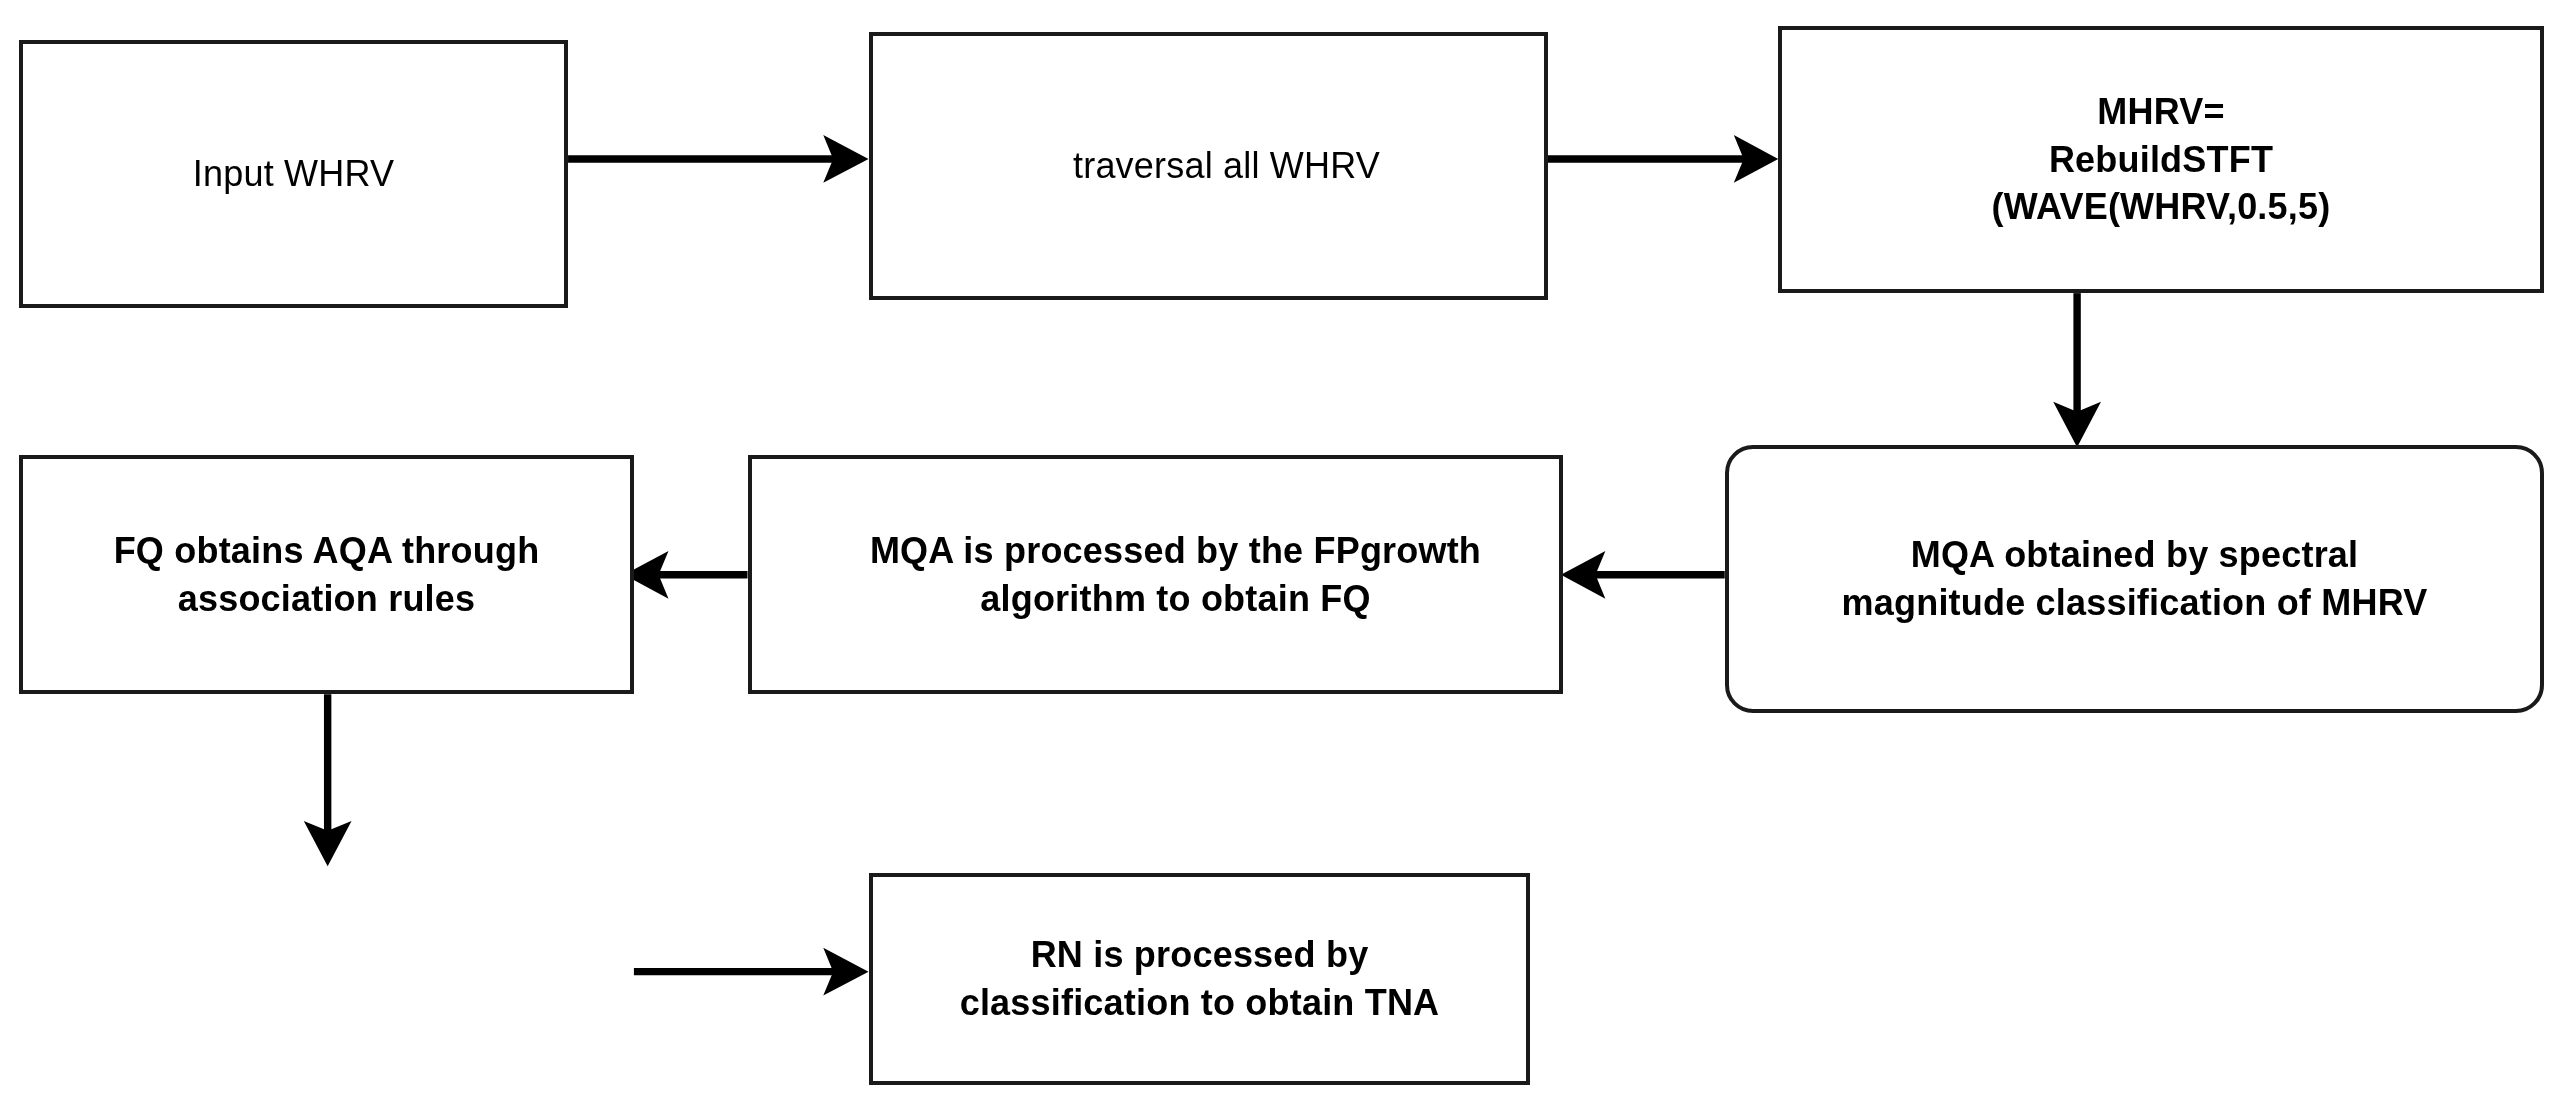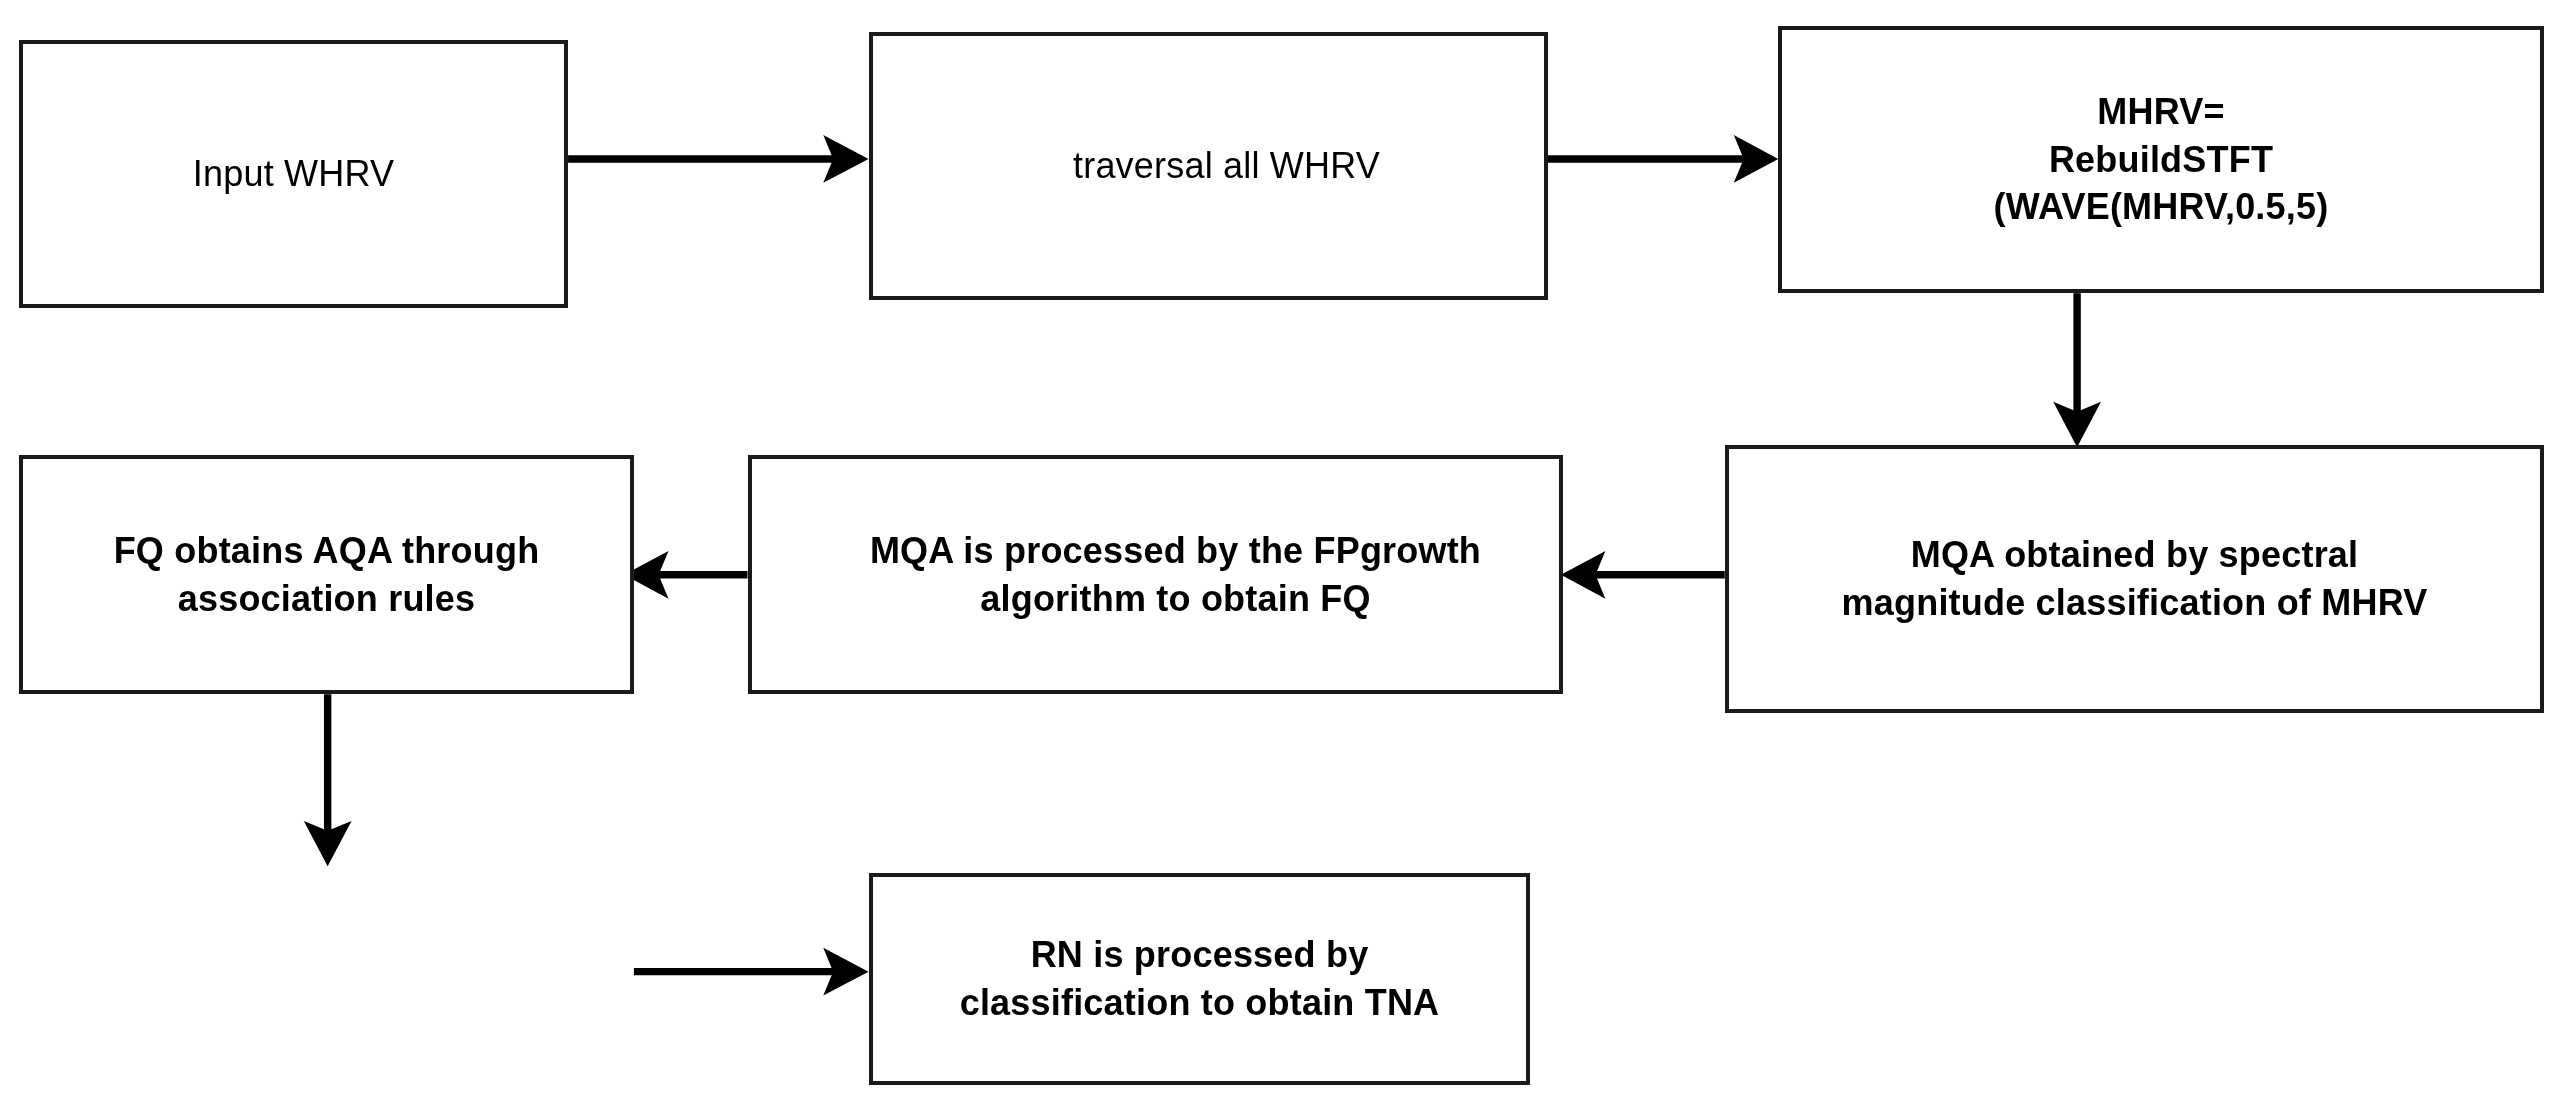--- a/index.html
+++ b/index.html
@@ -38,21 +38,21 @@
   }
   .node-label.bold {
     font-weight: bold;
   }
   
   #node-input-whrv      { left: 19px;   top: 40px;   width: 549px; height: 268px; }
   #node-traversal       { left: 869px; top: 32px;   width: 679px; height: 268px; padding-left: 36px; }
   #node-mhrv-rebuild    { left: 1778px; top: 26px;   width: 766px; height: 267px; }
   #node-fq-aqa-rules    { left: 19px;   top: 455px;  width: 615px; height: 239px; }
   #node-mqa-fpgrowth    { left: 748px;  top: 455px;  width: 815px; height: 239px; padding-left: 40px; }
-  #node-mqa-spectral    { left: 1725px; top: 445px;  width: 819px; height: 268px; }
+  #node-mqa-spectral    { left: 1725px; top: 445px;  width: 819px; height: 268px; border-radius: 28px; }
   #node-rn-set          { left: 19px;   top: 866px; width: 615px; height: 212px; }
   #node-rn-dedup        { left: 869px; top: 873px; width: 661px; height: 212px; }
 
   
   #connectors {
     position: absolute;
     left: 0;
     top: 0;
     width: 2576px;
     height: 1096px;
@@ -113,21 +113,21 @@
     <span class="node-label">Input WHRV</span>
   </div>
 
   <div class="node" id="node-traversal">
     <span class="node-label">traversal all WHRV</span>
   </div>
 
   <div class="node" id="node-mhrv-rebuild">
     <span class="node-label bold">MHRV=
 RebuildSTFT
-(WAVE(MHRV,0.5,5)</span>
+(WAVE(WHRV,0.5,5)</span>
   </div>
 
   <div class="node" id="node-fq-aqa-rules">
     <span class="node-label bold">FQ obtains AQA through
 association rules</span>
   </div>
 
   <div class="node" id="node-mqa-fpgrowth">
     <span class="node-label bold">MQA is processed by the FPgrowth
 algorithm to obtain FQ</span>

